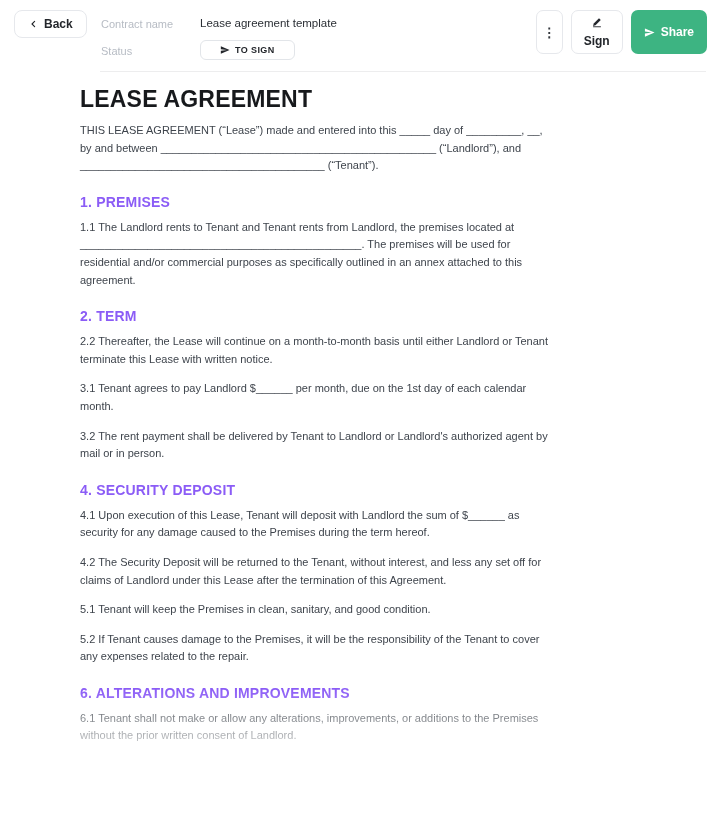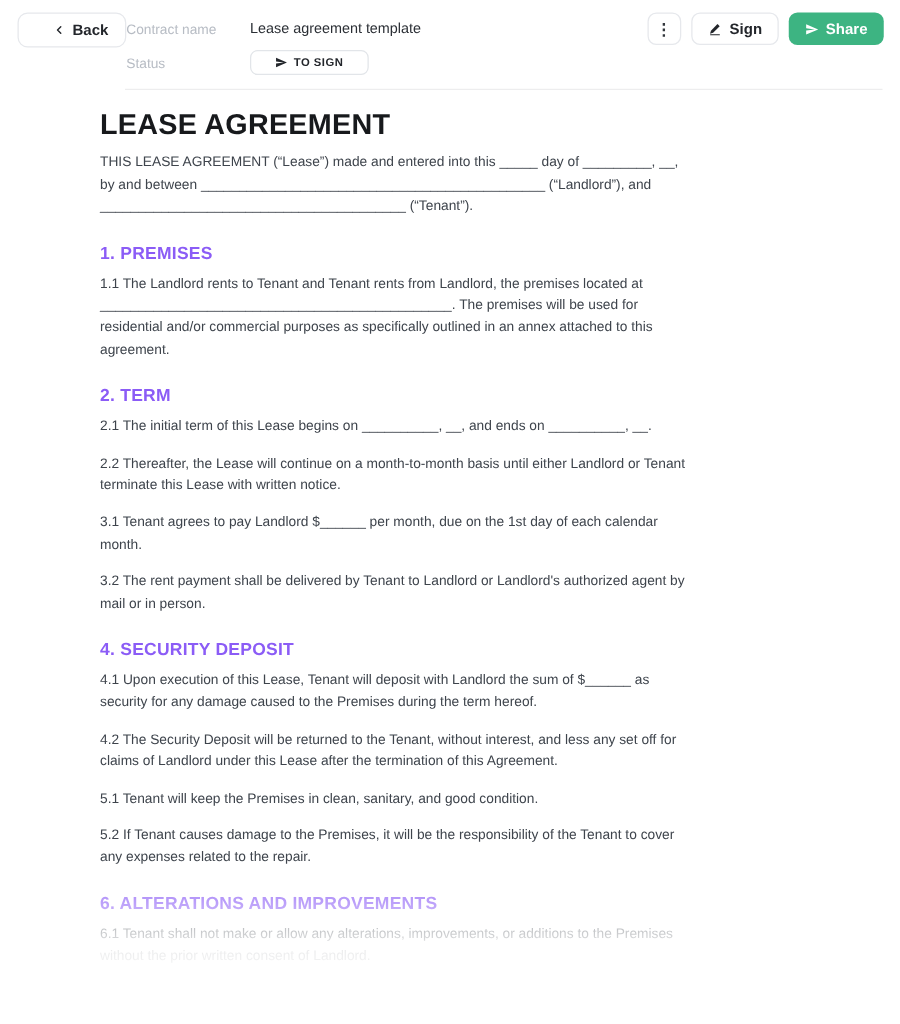--- a/index.html
+++ b/index.html
@@ -2,35 +2,35 @@
 <html><head>
 <meta charset="utf-8">
 <style>
   * { margin:0; padding:0; box-sizing:border-box; }
   html,body { width:720px; height:819px; overflow:hidden; background:#fff;
     font-family:"Liberation Sans", sans-serif; -webkit-font-smoothing:antialiased; }
 
   
   .topbar { position:absolute; top:0; left:0; width:720px; height:72px; background:#fff; z-index:5; }
   .back-btn { position:absolute; left:14px; top:10px; display:flex; align-items:center; gap:6px;
-    padding:6px 13px 6px 28px; border:1px solid #e6e8ec; border-radius:8px; background:#fff;
+    padding:6px 13px 6px 14px; border:1px solid #e6e8ec; border-radius:8px; background:#fff;
     font-size:12px; font-weight:700; color:#23262b; cursor:pointer; }
   .meta-label { position:absolute; left:101px; font-size:11px; color:#b7bcc4; }
   .meta-label.row1 { top:18px; }
   .meta-label.row2 { top:45px; }
   .contract-title { position:absolute; left:200px; top:17px; font-size:11.5px; color:#2b2f35; }
   .status-badge { position:absolute; left:200px; top:40px; display:inline-flex; align-items:center; gap:5px;
     padding:4px 19px; border:1px solid #e2e5e9; border-radius:6px; background:#fff;
     font-size:9px; font-weight:700; letter-spacing:.4px; color:#23262b; cursor:pointer; }
   .actions { position:absolute; right:13px; top:10px; display:flex; align-items:stretch; gap:8px; }
   .icon-btn { width:27px; border:1px solid #e6e8ec; border-radius:7px; background:#fff;
     display:flex; align-items:center; justify-content:center; font-size:13px; font-weight:700;
     color:#33373d; cursor:pointer; }
   .sign-btn { display:flex; align-items:center; gap:6px; padding:5px 12px; border:1px solid #e6e8ec;
-    border-radius:7px; background:#fff; font-size:12px; font-weight:600; color:#23262b; cursor:pointer; }
+    border-radius:7px; background:#fff; font-size:12px; font-weight:600; color:#23262b; cursor:pointer;flex-direction:column; }
   .share-btn { display:flex; align-items:center; gap:6px; padding:0 13px; border:none;
     border-radius:7px; font-size:12px; font-weight:600; color:#fff; cursor:pointer; }
   .divider { position:absolute; top:71px; left:100px; right:14px; height:0; border-top:1px solid #ededee; }
 
   
   .doc-area { position:absolute; top:72px; left:0; width:632px; height:747px; overflow:hidden; background:#fff; }
   .page { width:472px; margin:14px auto 0 auto; color:#3e444c; }
   .doc-title { font-size:23px; font-weight:800; letter-spacing:.2px; color:#17191c; margin:2px 0 9px 0; }
   .page p { font-size:11px; line-height:1.6; color:#3e444c; margin:0 0 12px 0; word-break:break-word; }
   .page h2 { font-size:14px; font-weight:800; letter-spacing:.2px; color:#8b5cf6; margin:19px 0 9px 0; }
@@ -98,21 +98,20 @@
   <div class="page">
     <h1 class="doc-title">LEASE AGREEMENT</h1>
     <p>THIS LEASE AGREEMENT (“Lease”) made and entered into this _____ day of _________, __, by and between _____________________________________________ (“Landlord”), and ________________________________________ (“Tenant”).</p>
     <div>
         <section>
           <h2>1. PREMISES</h2>
           <p>1.1 The Landlord rents to Tenant and Tenant rents from Landlord, the premises located at ______________________________________________. The premises will be used for residential and/or commercial purposes as specifically outlined in an annex attached to this agreement.</p>
         </section>
         <section>
           <h2>2. TERM</h2>
-          <p>2.1 The initial term of this Lease begins on __________, __, and ends on __________, __.</p>
           <p>2.2 Thereafter, the Lease will continue on a month-to-month basis until either Landlord or Tenant terminate this Lease with written notice.</p>
         </section>
         <section>
           <p>3.1 Tenant agrees to pay Landlord $______ per month, due on the 1st day of each calendar month.</p>
           <p>3.2 The rent payment shall be delivered by Tenant to Landlord or Landlord's authorized agent by mail or in person.</p>
         </section>
         <section>
           <h2>4. SECURITY DEPOSIT</h2>
           <p>4.1 Upon execution of this Lease, Tenant will deposit with Landlord the sum of $______ as security for any damage caused to the Premises during the term hereof.</p>
           <p>4.2 The Security Deposit will be returned to the Tenant, without interest, and less any set off for claims of Landlord under this Lease after the termination of this Agreement.</p>

